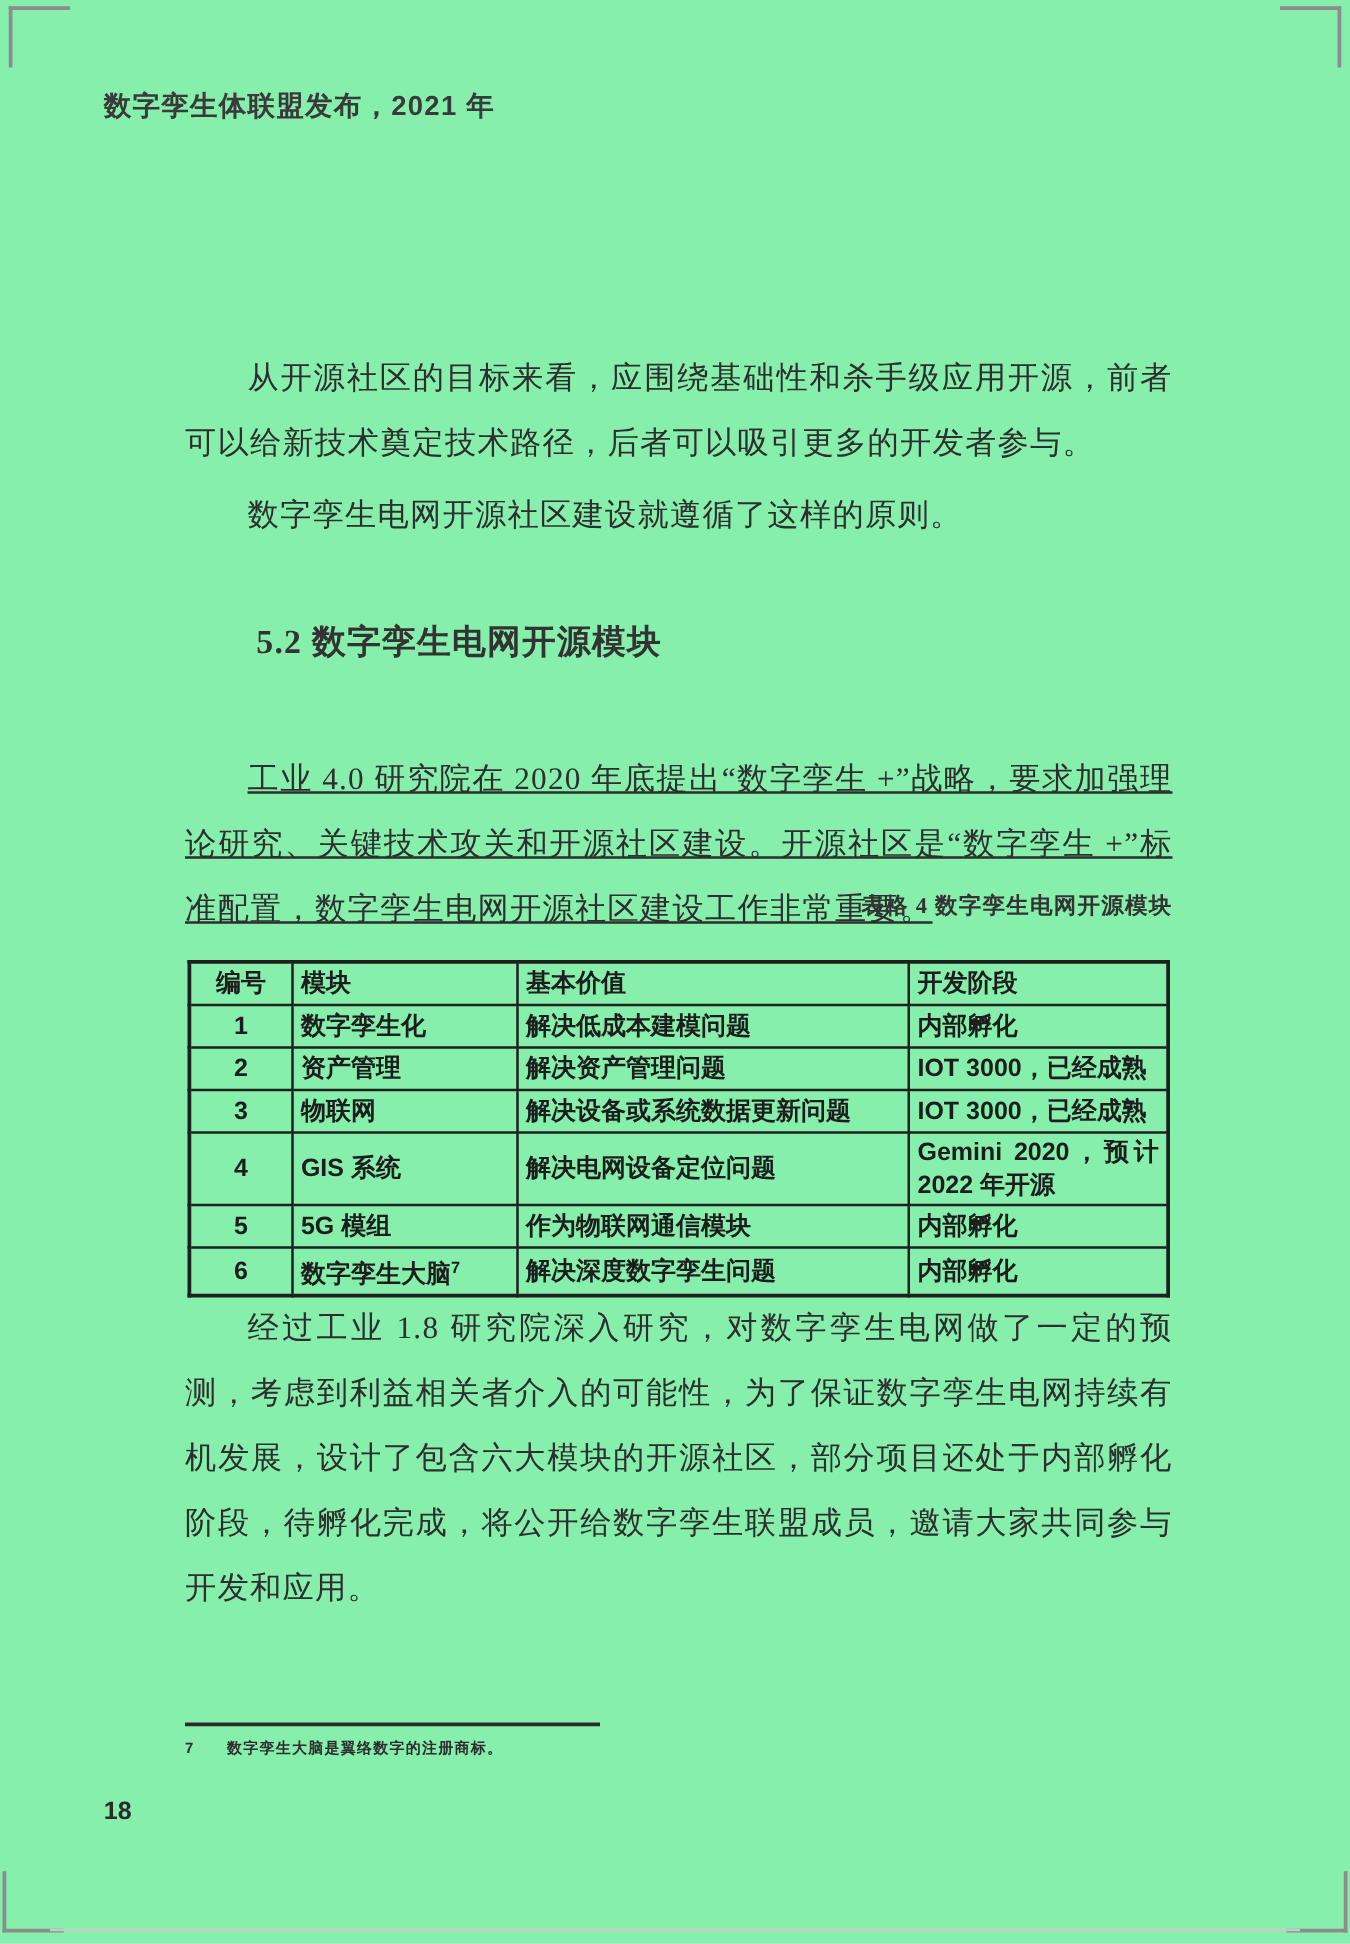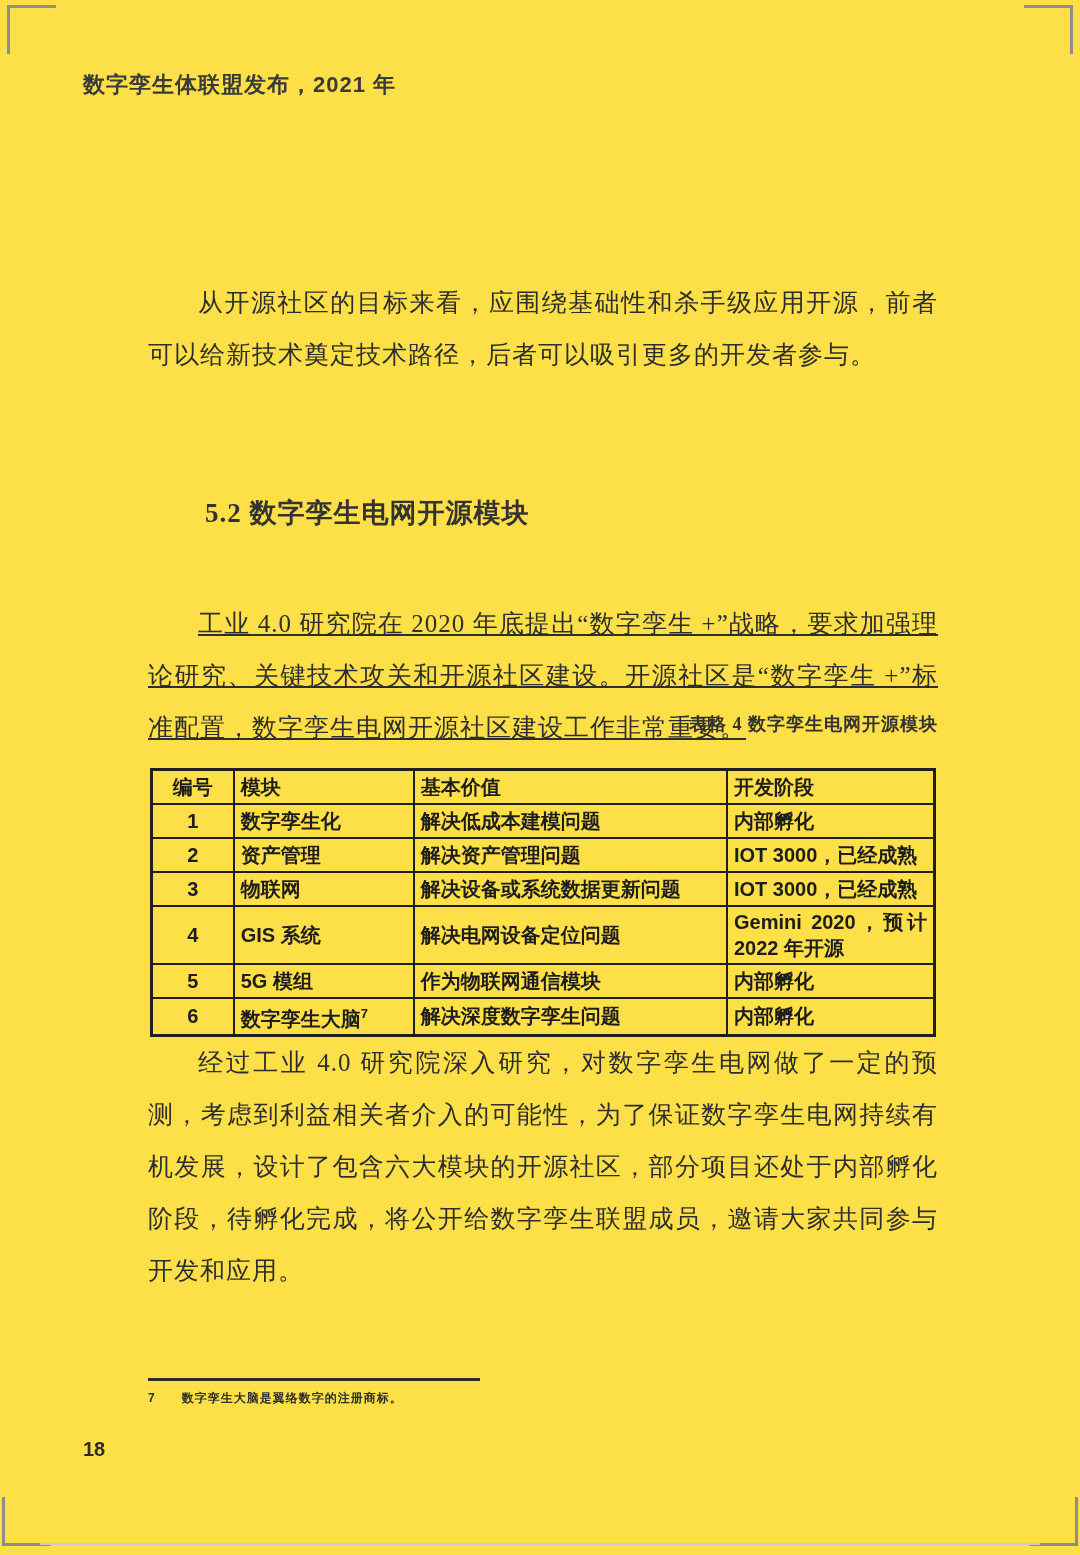--- a/index.html
+++ b/index.html
@@ -1,21 +1,21 @@
 <!DOCTYPE html>
 <html lang="zh"><head>
 <meta charset="utf-8">
 <style>
   html,body { margin:0; padding:0; background:#e8e8e8; }
   .page {
     position: relative;
     width: 1080px;
     height: 1555px;
     margin: 0 auto;
-    background: #fde047;
+    background: #86efac;
     overflow: hidden;
     color: #2e2e2e;
     font-family: "Liberation Serif", "DejaVu Serif", serif;
   }
   .sans { font-family: "Liberation Sans", "DejaVu Sans", sans-serif; }
 
   
   .corner { position:absolute; width:46px; height:46px; border:0 solid #8d8d8d; }
   .corner.tl { top:5px; left:7px; border-top-width:3px; border-left-width:3px; }
   .corner.tr { top:5px; right:7px; border-top-width:3px; border-right-width:3px; }
@@ -94,20 +94,21 @@
 
   <div class="corner tl"></div>
   <div class="corner tr"></div>
   <div class="corner bl"></div>
   <div class="corner br"></div>
   <div class="bottom-edge"></div>
 
   <div class="doc-header sans">数字孪生体联盟发布，2021 年</div>
 
   <p class="para indent" style="top:252px;">从开源社区的目标来看，应围绕基础性和杀手级应用开源，前者可以给新技术奠定技术路径，后者可以吸引更多的开发者参与。</p>
+  <p class="para indent" style="top:362px;">数字孪生电网开源社区建设就遵循了这样的原则。</p>
 
   <div class="section-title">5.2 数字孪生电网开源模块</div>
 
   <p class="para indent" style="top:573px;text-decoration:underline;">工业 4.0 研究院在 2020 年底提出“数字孪生 +”战略，要求加强理论研究、关键技术攻关和开源社区建设。开源社区是“数字孪生 +”标准配置，数字孪生电网开源社区建设工作非常重要。</p>
 
   <div class="table-caption">表格 4 数字孪生电网开源模块</div>
 
   <table class="modules">
     <colgroup>
         <col class="c1">
@@ -156,21 +157,21 @@
       </tr>
       <tr>
         <td class="center">6</td>
         <td><span>数字孪生大脑</span><sup>7</sup></td>
         <td>解决深度数字孪生问题</td>
         <td>内部孵化</td>
       </tr>
     </tbody>
   </table>
 
-  <p class="para indent" style="top:1012px;">经过工业 4.0 研究院深入研究，对数字孪生电网做了一定的预测，考虑到利益相关者介入的可能性，为了保证数字孪生电网持续有机发展，设计了包含六大模块的开源社区，部分项目还处于内部孵化阶段，待孵化完成，将公开给数字孪生联盟成员，邀请大家共同参与开发和应用。</p>
+  <p class="para indent" style="top:1012px;">经过工业 1.8 研究院深入研究，对数字孪生电网做了一定的预测，考虑到利益相关者介入的可能性，为了保证数字孪生电网持续有机发展，设计了包含六大模块的开源社区，部分项目还处于内部孵化阶段，待孵化完成，将公开给数字孪生联盟成员，邀请大家共同参与开发和应用。</p>
 
   <div class="footnote-rule"></div>
   <div class="footnote">
     <span class="marker">7</span><span>数字孪生大脑是翼络数字的注册商标。</span>
   </div>
 
   <div class="page-number">18</div>
 
 </div>
 

